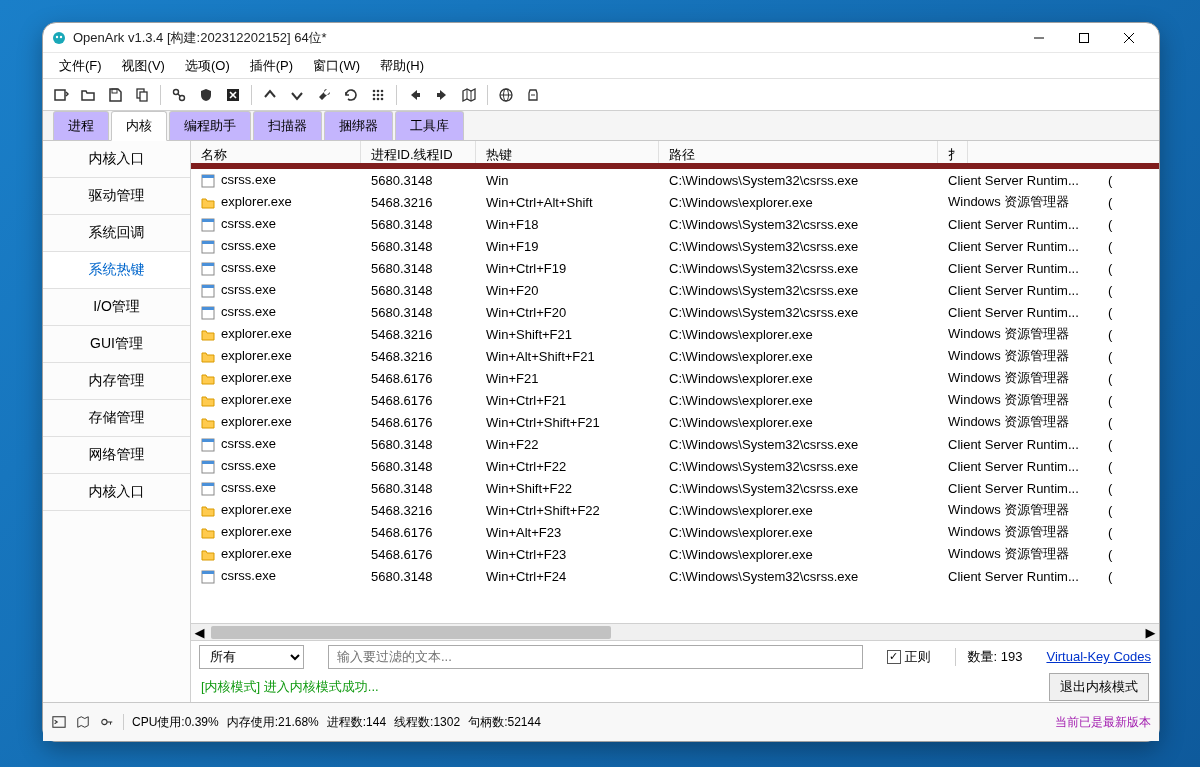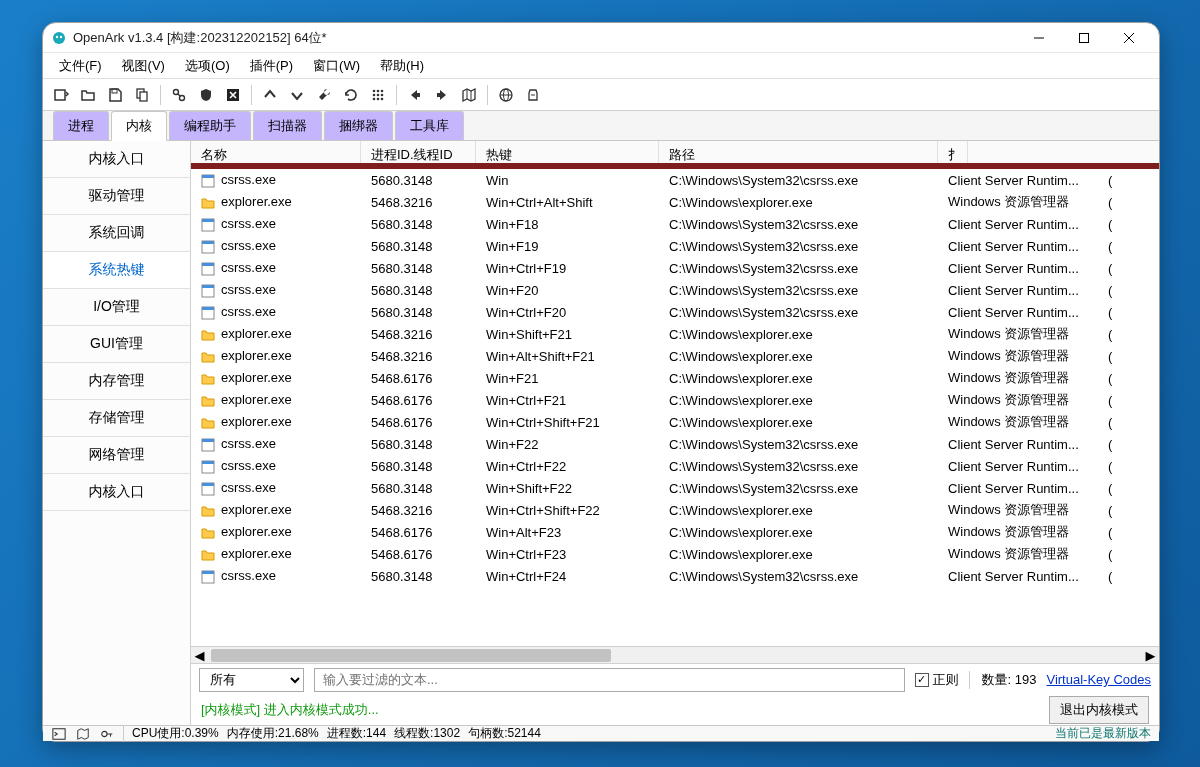--- a/index.html
+++ b/index.html
@@ -51,34 +51,34 @@
 .file-icon { width: 14px; height: 14px; display: inline-block; vertical-align: middle; margin-right: 6px; }
 .c0 { width: 170px; }
 .c1 { width: 115px; }
 .c2 { width: 183px; }
 .c3 { width: 279px; }
 .c4 { width: 160px; }
 .c5 { width: 30px; }
 .hscroll { height: 17px; background: #f0f0f0; border-top: 1px solid #d0d0d0; position: relative; }
 .hscroll-thumb { position: absolute; left: 20px; top: 2px; height: 13px; width: 400px; background: #c2c2c2; border-radius: 2px; }
 .hscroll-arrow { position: absolute; top: 0; width: 17px; height: 17px; display: flex; align-items: center; justify-content: center; cursor: pointer; }
-.filter-bar { height: 32px; display: flex; align-items: center; padding: 3px 8px; gap: 10px; border-top: 1px solid #d0d0d0; }
+.filter-bar { height: 32px; display: flex; align-items: center; padding: 3px 8px; gap: 24px; border-top: 1px solid #d0d0d0; }
 .filter-select { height: 24px; width: 105px; border: 1px solid #aaa; padding: 0 6px; font-size: 13px; background: #fff; }
 .filter-input { flex: 1; height: 24px; border: 1px solid #aaa; padding: 0 8px; font-size: 13px; background: #fff; color: #888; }
 .chk-wrap { display: flex; align-items: center; gap: 4px; }
 .chk { width: 14px; height: 14px; border: 1px solid #555; display: inline-flex; align-items: center; justify-content: center; font-size: 11px; }
 .count-box { border-left: 1px solid #ccc; padding-left: 12px; }
 .vkey-link { color: #0033cc; text-decoration: underline; cursor: pointer; }
 .status-row { height: 30px; display: flex; align-items: center; padding: 0 10px; justify-content: space-between; }
 .status-msg { color: #109a10; font-size: 13px; }
 .exit-btn { padding: 4px 10px; background: #f0f0f0; border: 1px solid #aaa; cursor: pointer; font-size: 13px; }
-.statusbar { height: 16px; display: flex; align-items: center; padding: 0 8px; gap: 8px; border-top: 1px solid #c8c8c8; background: #f8f8f8; font-size: 12px; }
+.statusbar { height: 39px; display: flex; align-items: center; padding: 0 8px; gap: 8px; border-top: 1px solid #c8c8c8; background: #f8f8f8; font-size: 12px; }
 .sb-icon { width: 16px; height: 16px; display: flex; align-items: center; justify-content: center; }
 .sb-sep { width: 1px; height: 16px; background: #ccc; }
-.version-ok { margin-left: auto; color: #0f766e; }
+.version-ok { margin-left: auto; color: #a21caf; }
 </style>
 </head>
 <body>
 
 <div class="window">
 
   <div class="titlebar">
     <span class="app-icon">
       <svg viewBox="0 0 16 16">
           <circle cx="8" cy="8" r="6" fill="#19a8b8"></circle>

